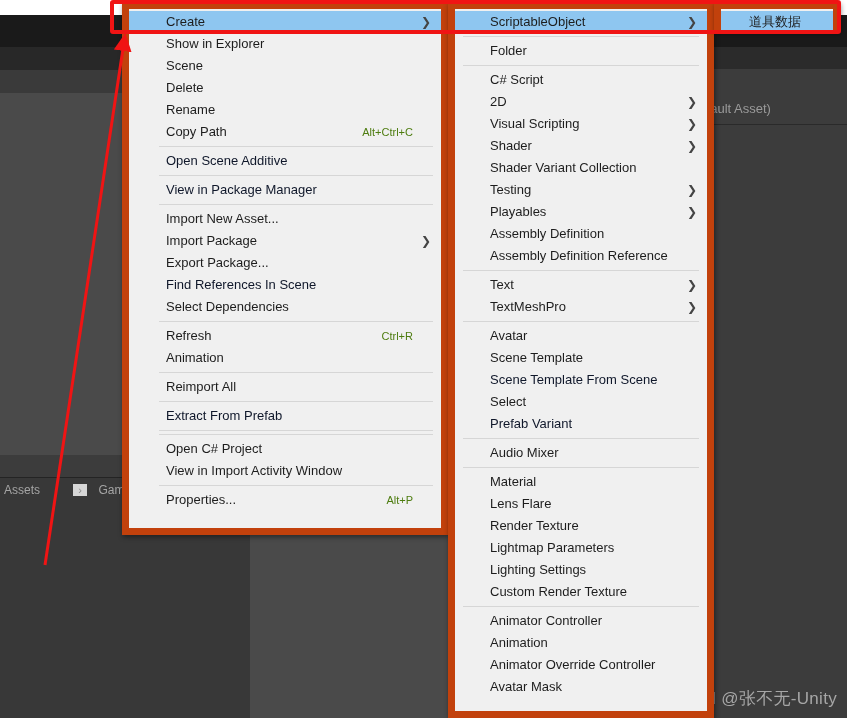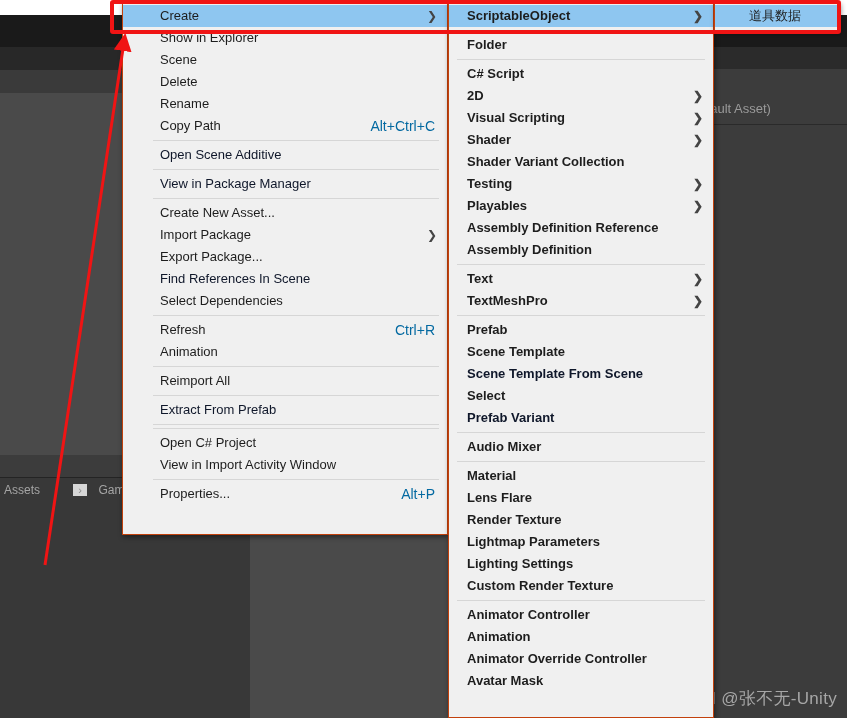--- a/index.html
+++ b/index.html
@@ -54,56 +54,56 @@
   .watermark {
     position:absolute; right:10px; bottom:8px;
     font-size:17px; color:#b9b9b9; opacity:.85;
     white-space:nowrap; letter-spacing:.3px;
   }
 
   
   .menu {
     position:absolute;
     background:#f0f0f0;
-    border:1px solid #c2410c;
+    border:7px solid #c2410c;
     box-shadow: 1px 2px 5px rgba(0,0,0,.45);
     font-size:13px;
     color:#1d1d1d;
     padding:2px 0;
     box-sizing:border-box;
   }
   #menu-context { left:122px; top:2px; width:326px; height:533px; }
   #menu-create  { left:448px; top:2px; width:266px; height:716px; }
   #menu-so      { left:714px; top:2px; width:126px; height:30px; }
 
   .mi {
     position:relative;
     height:22px;
     line-height:22px;
     padding:0 8px 0 37px;
     white-space:nowrap;
     cursor:default;
     display:block;
   }
   .mi .shortcut {
-    position:absolute; right:12px; top:0;
-    color:#0369a1; font-size:14px;
+    position:absolute; right:28px; top:0;
+    color:#4d7c0f; font-size:11px;
   }
   .mi .arrow {
     position:absolute; right:10px; top:0;
     font-size:12px; color:#444; line-height:22px;
   }
   .mi.disabled { color:#0f172a; }
   .mi.selected { background:#8ec6f0; }
   .sep {
     height:1px; margin:3px 8px 3px 30px;
     background:#d6d6d6;
   }
   #menu-create .sep { margin-left:8px; }
-  #menu-create .mi { padding-left:18px;font-weight:bold; }
+  #menu-create .mi { padding-left:35px; }
   #menu-so .mi { padding-left:4px; text-align:center; }
 
   
   .red-box {
     position:absolute;
     border:4px solid #f01414;
     box-sizing:border-box;
     pointer-events:none;
   }
   #redbox-main { left:110px; top:0px; width:731px; height:34px; border-radius:3px; }
@@ -147,21 +147,21 @@
       <div class="mi"><span>Show in Explorer</span></div>
       <div class="mi"><span>Scene</span></div>
       <div class="mi"><span>Delete</span></div>
       <div class="mi"><span>Rename</span></div>
       <div class="mi"><span>Copy Path</span><span class="shortcut">Alt+Ctrl+C</span></div>
       <div class="sep"></div>
       <div class="mi disabled"><span>Open Scene Additive</span></div>
       <div class="sep"></div>
       <div class="mi disabled"><span>View in Package Manager</span></div>
       <div class="sep"></div>
-      <div class="mi"><span>Create New Asset...</span></div>
+      <div class="mi"><span>Import New Asset...</span></div>
       <div class="mi"><span>Import Package</span><span class="arrow">❯</span></div>
       <div class="mi"><span>Export Package...</span></div>
       <div class="mi disabled"><span>Find References In Scene</span></div>
       <div class="mi"><span>Select Dependencies</span></div>
       <div class="sep"></div>
       <div class="mi"><span>Refresh</span><span class="shortcut">Ctrl+R</span></div>
       <div class="mi"><span>Animation</span></div>
       <div class="sep"></div>
       <div class="mi"><span>Reimport All</span></div>
       <div class="sep"></div>
@@ -179,27 +179,27 @@
       <div class="sep"></div>
       <div class="mi"><span>Folder</span></div>
       <div class="sep"></div>
       <div class="mi"><span>C# Script</span></div>
       <div class="mi"><span>2D</span><span class="arrow">❯</span></div>
       <div class="mi"><span>Visual Scripting</span><span class="arrow">❯</span></div>
       <div class="mi"><span>Shader</span><span class="arrow">❯</span></div>
       <div class="mi"><span>Shader Variant Collection</span></div>
       <div class="mi"><span>Testing</span><span class="arrow">❯</span></div>
       <div class="mi"><span>Playables</span><span class="arrow">❯</span></div>
+      <div class="mi"><span>Assembly Definition</span></div>
       <div class="mi"><span>Assembly Definition Reference</span></div>
-      <div class="mi"><span>Assembly Definition</span></div>
       <div class="sep"></div>
       <div class="mi"><span>Text</span><span class="arrow">❯</span></div>
       <div class="mi"><span>TextMeshPro</span><span class="arrow">❯</span></div>
       <div class="sep"></div>
-      <div class="mi"><span>Prefab</span></div>
+      <div class="mi"><span>Avatar</span></div>
       <div class="mi"><span>Scene Template</span></div>
       <div class="mi disabled"><span>Scene Template From Scene</span></div>
       <div class="mi"><span>Select</span></div>
       <div class="mi disabled"><span>Prefab Variant</span></div>
       <div class="sep"></div>
       <div class="mi"><span>Audio Mixer</span></div>
       <div class="sep"></div>
       <div class="mi"><span>Material</span></div>
       <div class="mi"><span>Lens Flare</span></div>
       <div class="mi"><span>Render Texture</span></div>

